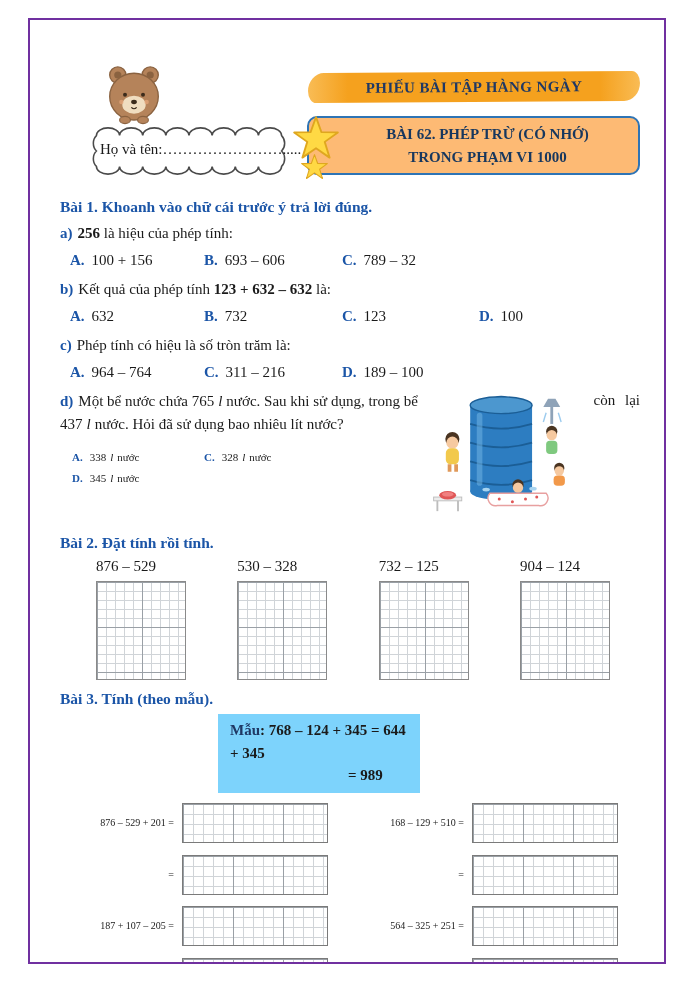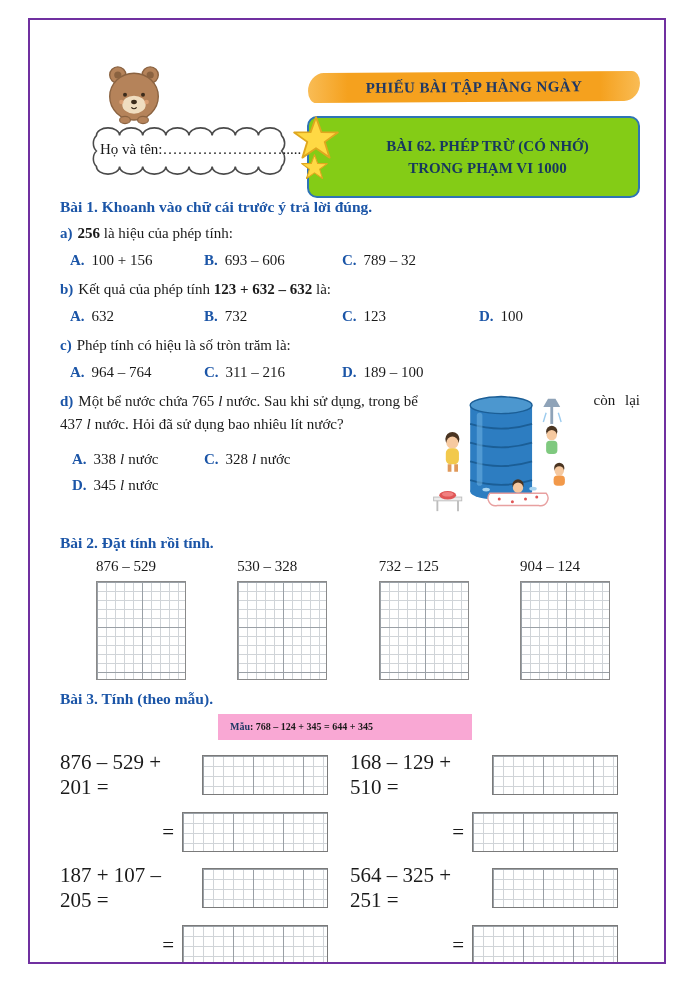--- a/index.html
+++ b/index.html
@@ -12,22 +12,22 @@
   .header { position:relative; height:140px; margin-bottom:12px; }
   .bear { position:absolute; left:38px; top:14px; width:72px; height:66px; }
   .name-box { position:absolute; left:20px; top:78px; width:218px; height:54px; }
   .name-box svg { position:absolute; inset:0; width:100%; height:100%; }
   .name-text { position:absolute; left:20px; top:17px; font-size:15px; white-space:nowrap; }
   .banner { position:absolute; right:0; top:26px; width:332px; height:30px;
     background:linear-gradient(90deg,#F9BC55,#F5A11E 12%,#F5A11E 88%,#F9BC55);
     border-radius:16px 8px 16px 8px / 60% 40% 60% 40%;
     display:flex; align-items:center; justify-content:center; transform:rotate(-.4deg); }
   .banner span { font-weight:bold; font-size:15px; color:#1F3864; letter-spacing:.4px; }
-  .lesson-box { position:absolute; right:0; top:70px; width:333px; height:82px;
-    background:#84cc16; border:2px solid #2E74B5; border-radius:10px;
+  .lesson-box { position:absolute; right:0; top:70px; width:333px; height:59px;
+    background:#fdba74; border:2px solid #2E74B5; border-radius:10px;
     display:flex; flex-direction:column; justify-content:center; align-items:center;
     padding-left:28px; }
   .lesson-line { font-weight:bold; color:#17375E; font-size:15px; line-height:1.5; text-align:center; }
   .star-big { position:absolute; left:-16px; top:-2px; width:46px; height:46px; }
   .star-small { position:absolute; left:-8px; top:36px; width:27px; height:27px; }
 
   
   .h-ex { color:#1B55A7; font-weight:bold; font-size:15.5px; margin:10px 0 6px; }
   .q-line { font-size:15px; line-height:1.5; margin-top:2px; }
   .q-label { color:#1B55A7; font-weight:bold; margin-right:5px; }
@@ -36,44 +36,44 @@
     padding-left:10px; margin:4px 0 7px; font-size:15px; line-height:1.5; }
   .ol { color:#1B55A7; font-weight:bold; margin-right:7px; font-style:normal; }
   .lit { font-style:italic; margin:0 4px; }
 
   
   .part-d { position:relative; min-height:134px; margin-top:2px; }
   .d-line { font-size:15px; line-height:1.5; white-space:nowrap; }
   .d-img { position:absolute; right:62px; top:0; width:150px; height:126px; }
   .d-conlai { position:absolute; right:0; top:2px; font-size:15px; word-spacing:6px; }
   .d-opts { margin-top:16px; padding-left:12px; display:grid;
-    grid-template-columns:132px 180px; row-gap:9px; width:320px; font-size:15px; }
+    grid-template-columns:132px 180px; row-gap:9px; width:320px; font-size:11px; }
 
   
   .ex2-row { display:flex; justify-content:space-between; padding:0 30px 0 36px; margin-top:4px; }
   .ex2-col { display:flex; flex-direction:column; align-items:flex-start; gap:6px; }
   .ex2-expr { font-size:15px; }
   .grid-big { width:90px; height:99px; border:1.2px solid #8a8a8a; background-color:#fff;
     background-image:
       linear-gradient(to right,#9aa0a6 1px,transparent 1px),
       linear-gradient(to bottom,#9aa0a6 1px,transparent 1px),
       linear-gradient(to right,#d0d4d8 1px,transparent 1px),
       linear-gradient(to bottom,#d0d4d8 1px,transparent 1px);
     background-size:45px 45px,45px 45px,9px 9px,9px 9px; }
 
   
-  .example-box { margin:6px 0 10px 158px; width:254px; background:#f9a8d4;
-    padding:5px 10px 6px 12px; font-size:10px; line-height:1.5; }
+  .example-box { margin:6px 0 10px 158px; width:202px; background:#7dd3fc;
+    padding:5px 10px 6px 12px; font-size:15px; line-height:1.5; }
   .example-box .lbl { color:#1F3864; font-weight:bold; }
   .example-box .frm { font-weight:bold; }
   .example-line2 { padding-left:118px; font-weight:bold; }
   .ex3-grid { display:grid; grid-template-columns:1fr 1fr; row-gap:11px; margin-top:10px; }
   .p3 { display:flex; flex-direction:column; gap:12px; padding-right:22px; }
   .p3-row { display:flex; justify-content:flex-end; align-items:center; gap:8px;
-    font-size:21px; }
+    font-size:10px; }
   .ans-box { width:146px; height:40px; border:1.4px solid #7a7a7a; background-color:#fff;
     background-image:
       linear-gradient(to right,#9aa0a6 1px,transparent 1px),
       linear-gradient(to bottom,#9aa0a6 1px,transparent 1px),
       linear-gradient(to right,#d0d4d8 1px,transparent 1px),
       linear-gradient(to bottom,#d0d4d8 1px,transparent 1px);
     background-size:50px 50px,50px 50px,10px 10px,10px 10px; }
 </style>
 </head>
 <body>
@@ -235,20 +235,21 @@
     </div>
   </div>
 
   <div>
     <div class="h-ex">Bài 3. Tính (theo mẫu).</div>
 
     <div class="example-box">
       <div>
         <span class="lbl">Mẫu</span><span class="frm">: 768 – 124 + 345 = 644 + 345</span>
       </div>
+      <div class="example-line2">= 989</div>
     </div>
 
     <div class="ex3-grid">
       <div class="p3">
         <div class="p3-row">
             <span>876 – 529 + 201 =</span>
             <div class="ans-box"></div>
           </div>
         <div class="p3-row">
             <span>=</span>

